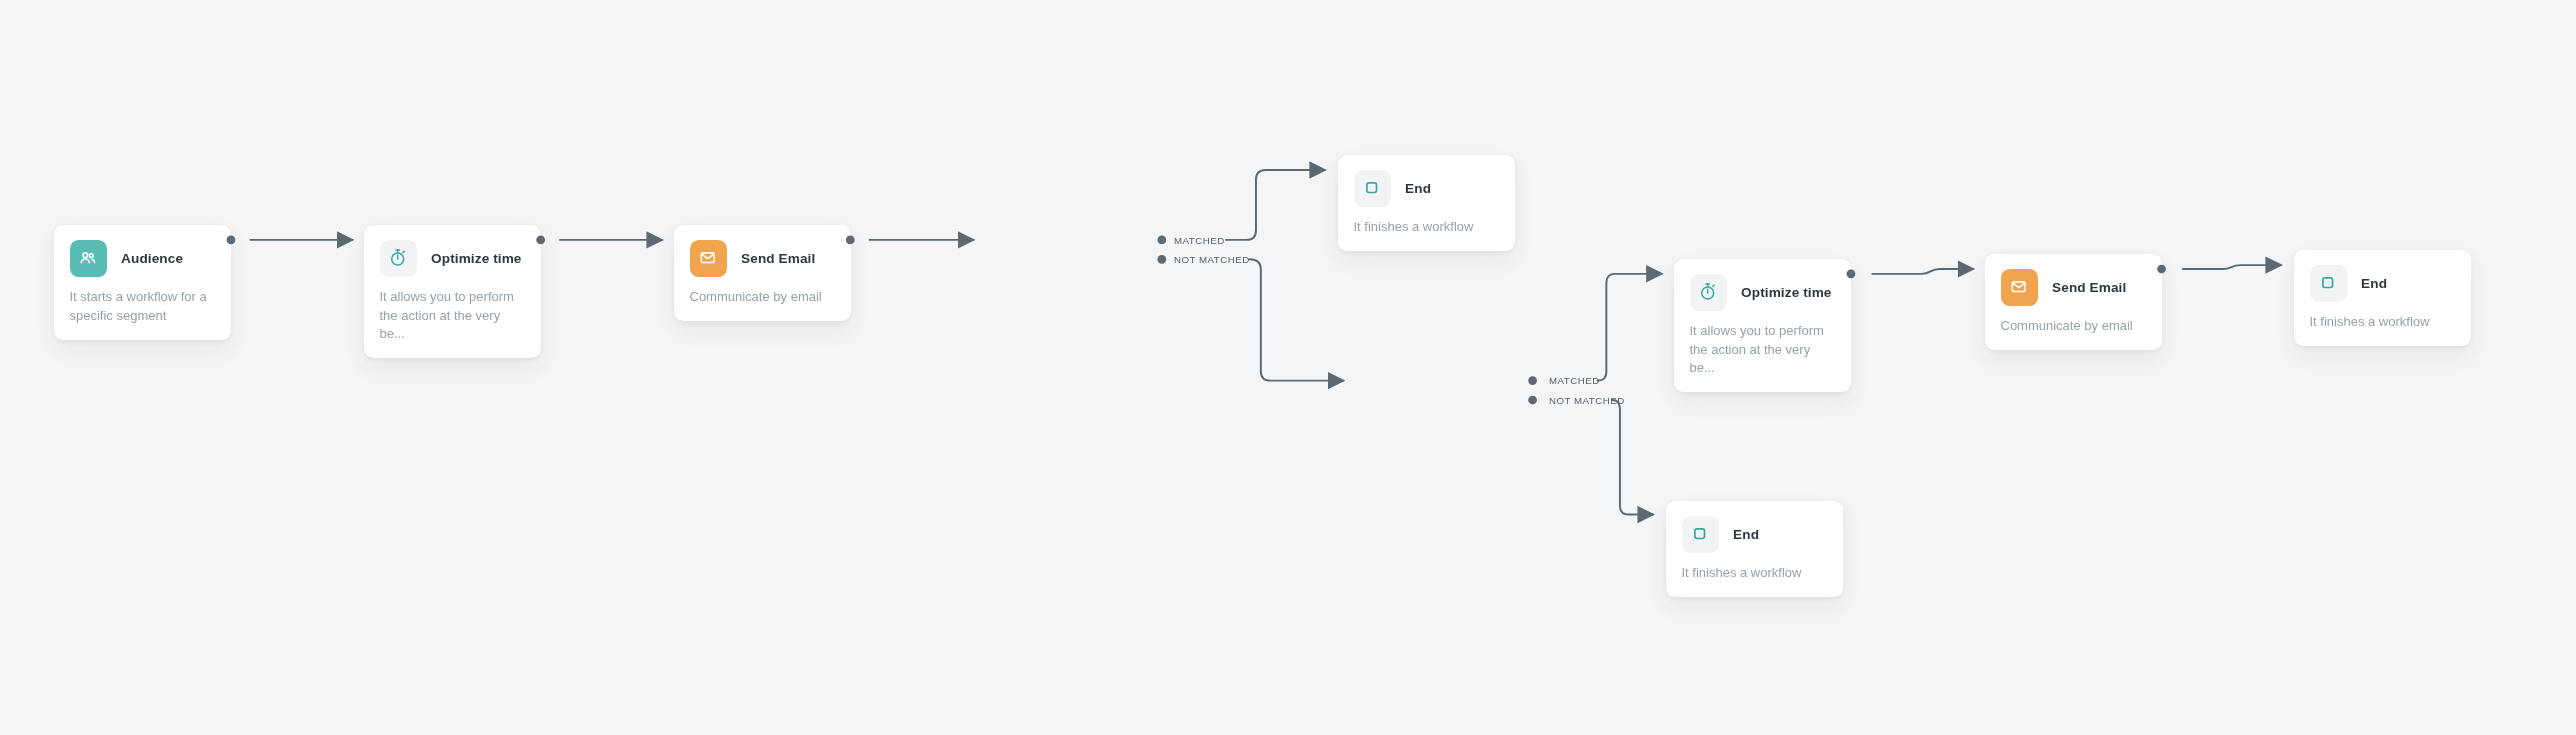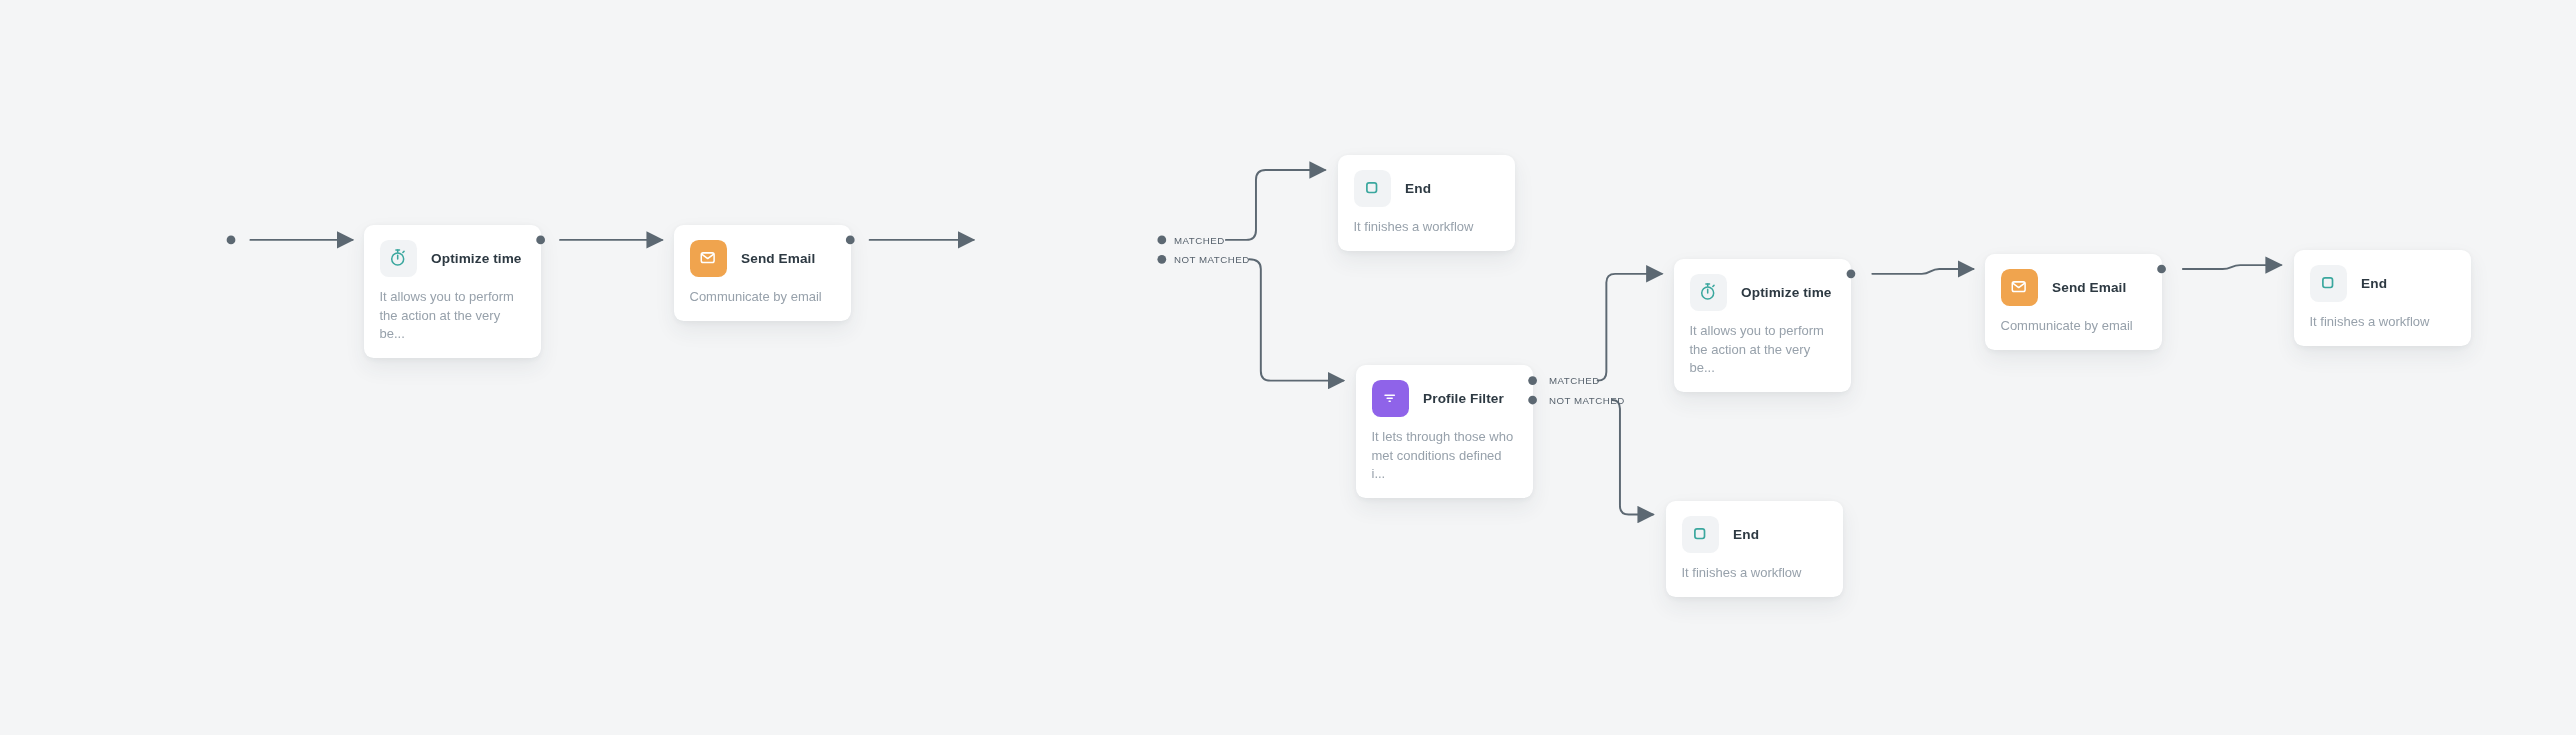--- a/index.html
+++ b/index.html
@@ -140,20 +140,31 @@
     <circle class="port" cx="1579" cy="412" r="4.5"></circle>
     <circle class="port" cx="1907" cy="282" r="4.5"></circle>
     <circle class="port" cx="2227" cy="277" r="4.5"></circle>
   </svg>
 
   <span class="edge-label" style="left:1174px; top:240px">MATCHED</span>
   <span class="edge-label" style="left:1174px; top:259px">NOT MATCHED</span>
   <span class="edge-label" style="left:1549px; top:380px">MATCHED</span>
   <span class="edge-label" style="left:1549px; top:400px">NOT MATCHED</span>
 
+  <div class="node" style="left:54px; top:209px">
+    <div class="head">
+      <span class="icon teal">
+        <svg width="21.4" height="21.4" viewBox="0 0 24 24">
+            <use href="#i-users"></use>
+          </svg>
+      </span>
+      <span class="title">Audience</span>
+    </div>
+    <div class="desc">It starts a workflow for a specific segment</div>
+  </div>
 
   <div class="node" style="left:364px; top:209px">
     <div class="head">
       <span class="icon neutral">
         <svg width="21.4" height="21.4" viewBox="0 0 24 24">
             <use href="#i-stopwatch"></use>
           </svg>
       </span>
       <span class="title">Optimize time</span>
     </div>
@@ -178,31 +189,20 @@
       <span class="icon neutral">
         <svg width="21.4" height="21.4" viewBox="0 0 24 24">
             <use href="#i-stop"></use>
           </svg>
       </span>
       <span class="title">End</span>
     </div>
     <div class="desc">It finishes a workflow</div>
   </div>
 
-  <div class="node" style="left:1356px; top:349px">
-    <div class="head">
-      <span class="icon purple">
-        <svg width="21.4" height="21.4" viewBox="0 0 24 24">
-            <use href="#i-filter"></use>
-          </svg>
-      </span>
-      <span class="title">Profile Filter</span>
-    </div>
-    <div class="desc">It lets through those who met conditions defined i...</div>
-  </div>
 
   <div class="node" style="left:1674px; top:243px">
     <div class="head">
       <span class="icon neutral">
         <svg width="21.4" height="21.4" viewBox="0 0 24 24">
             <use href="#i-stopwatch"></use>
           </svg>
       </span>
       <span class="title">Optimize time</span>
     </div>

